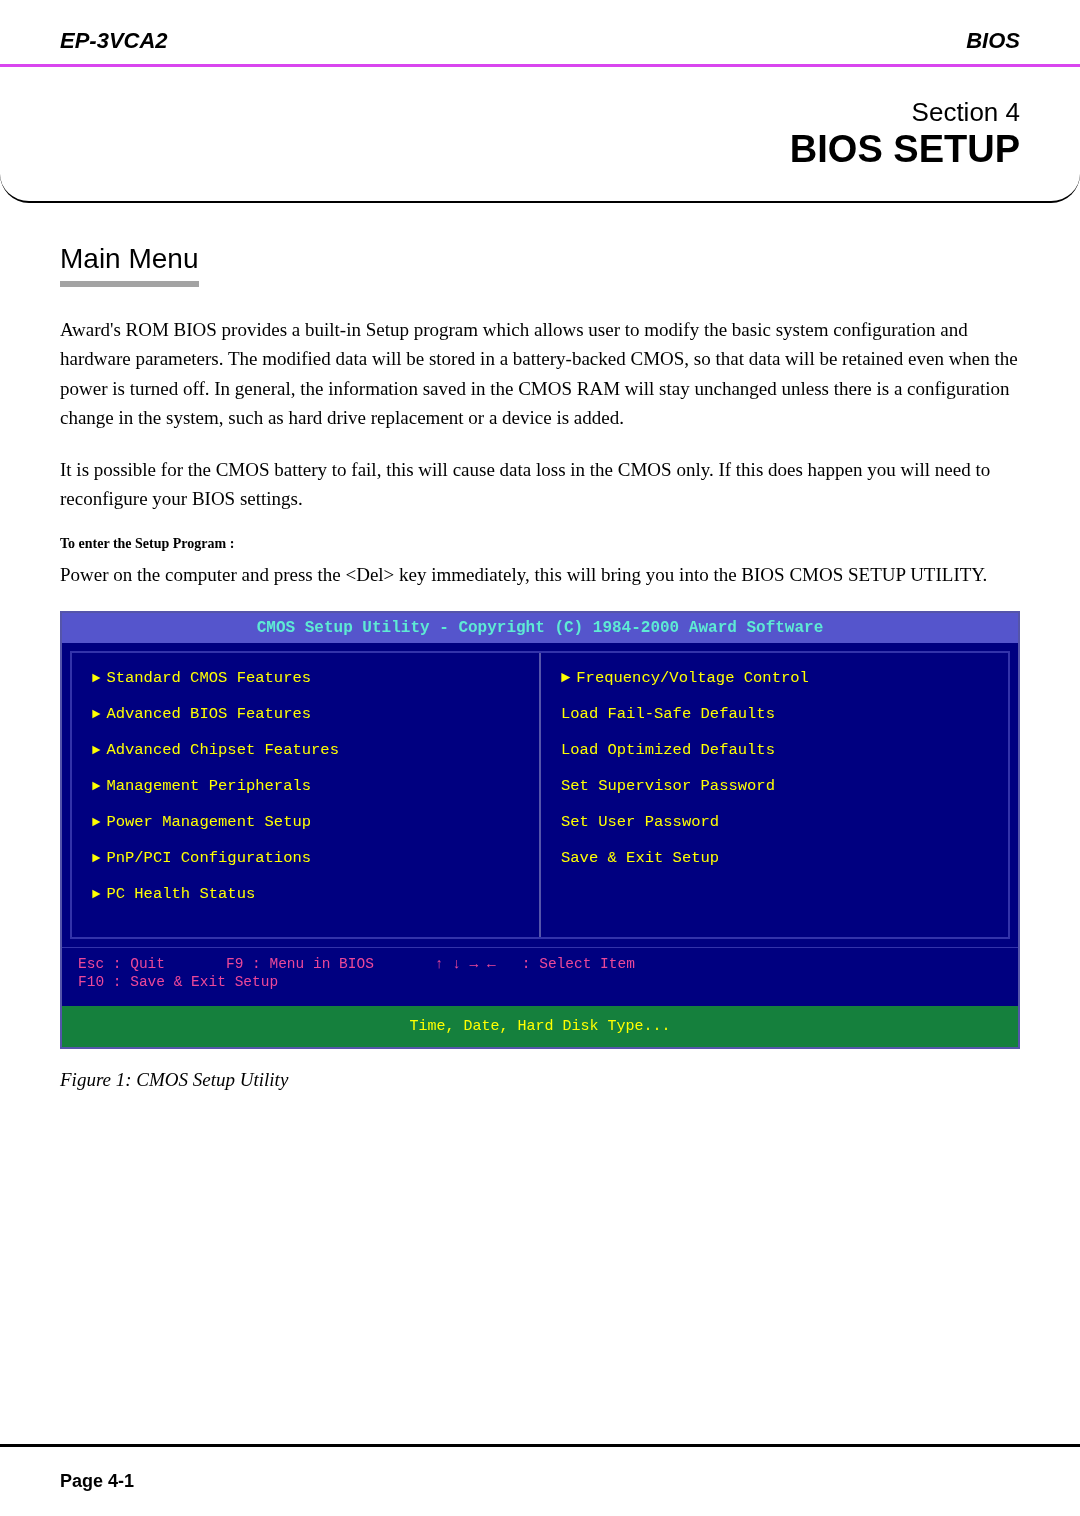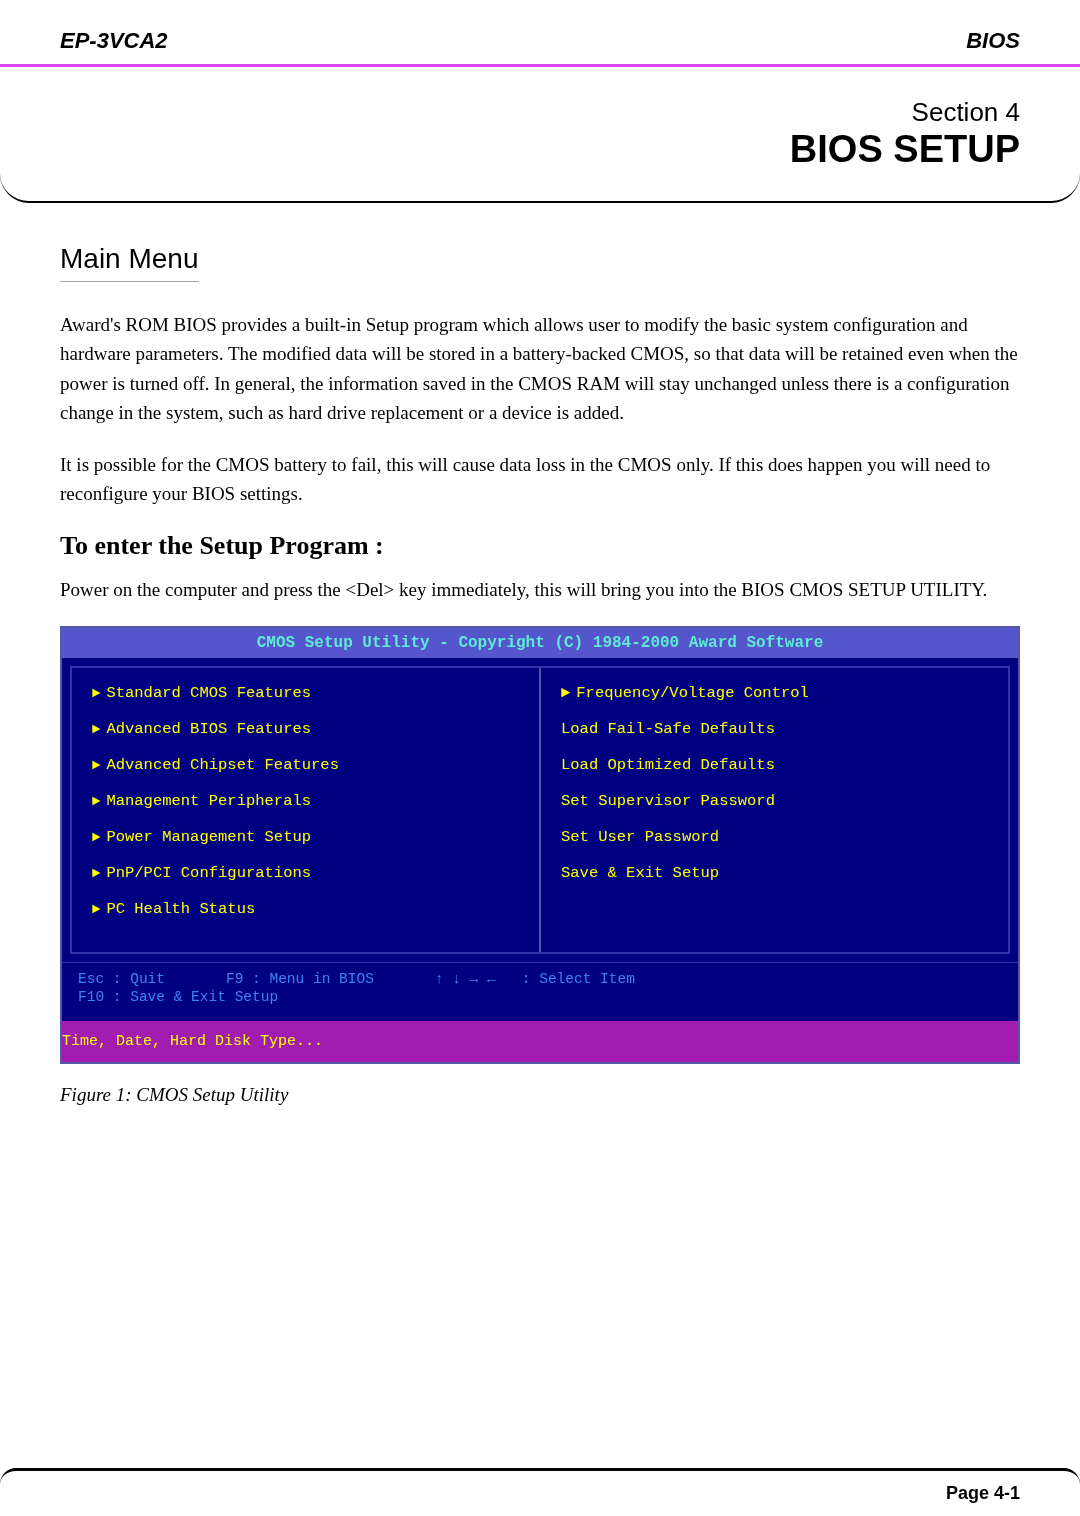--- a/index.html
+++ b/index.html
@@ -59,37 +59,37 @@
     
     .content {
       padding: 40px 60px;
     }
 
     
     .main-menu-heading {
       font-size: 28px;
       font-family: Arial, sans-serif;
       font-weight: normal;
-      border-bottom: 1px solid #a3a3a3;
+      border-bottom: 6px solid #a3a3a3;
       padding-bottom: 6px;
       display: inline-block;
       margin-bottom: 28px;
     }
 
     
     .body-text {
       font-size: 19px;
       line-height: 1.55;
       margin-bottom: 22px;
     }
 
     .bold-label {
       font-weight: bold;
-      font-size: 26px;
-      margin-bottom: 14px;
+      font-size: 14px;
+      margin-bottom: 8px;
     }
 
     
     .bios-box {
       border: 2px solid #5555aa;
       background: #000080;
       margin-top: 20px;
       margin-bottom: 20px;
     }
 
@@ -150,30 +150,31 @@
     .bios-right-item .arrow {
       color: #ffff00;
       margin-right: 6px;
     }
 
     .bios-footer {
       background: #000080;
       padding: 8px 16px 10px 16px;
       font-family: 'Courier New', Courier, monospace;
       font-size: 14.5px;
-      color: #3b82f6;
+      color: #ec4899;
       border-top: 1px solid #3333aa;
     }
 
     .bios-footer-line {
       margin-bottom: 2px;
     }
 
     .bios-status-bar {
-      background: #a21caf;
+      background: #15803d;
+      text-align: center;
       padding: 12px 0;
       font-family: 'Courier New', Courier, monospace;
       font-size: 15px;
       color: #ffff00;
       margin: 4px 0 0 0;
     }
 
     
     .figure-caption {
       text-align: left;
@@ -183,24 +184,22 @@
       margin-bottom: 30px;
     }
 
     
     .footer {
       position: absolute;
       bottom: 0;
       left: 0;
       right: 0;
       border-top: 3px solid #000;
-      padding: 12px 60px;
-      display: flex;
-      justify-content: flex-end;
-      border-radius: 16px;
+      padding: 24px 60px;
+      display: flex;
     }
 
     .page-number {
       font-size: 18px;
       font-weight: bold;
       font-family: Arial, sans-serif;
     }
   </style>
 </head>
 <body>

